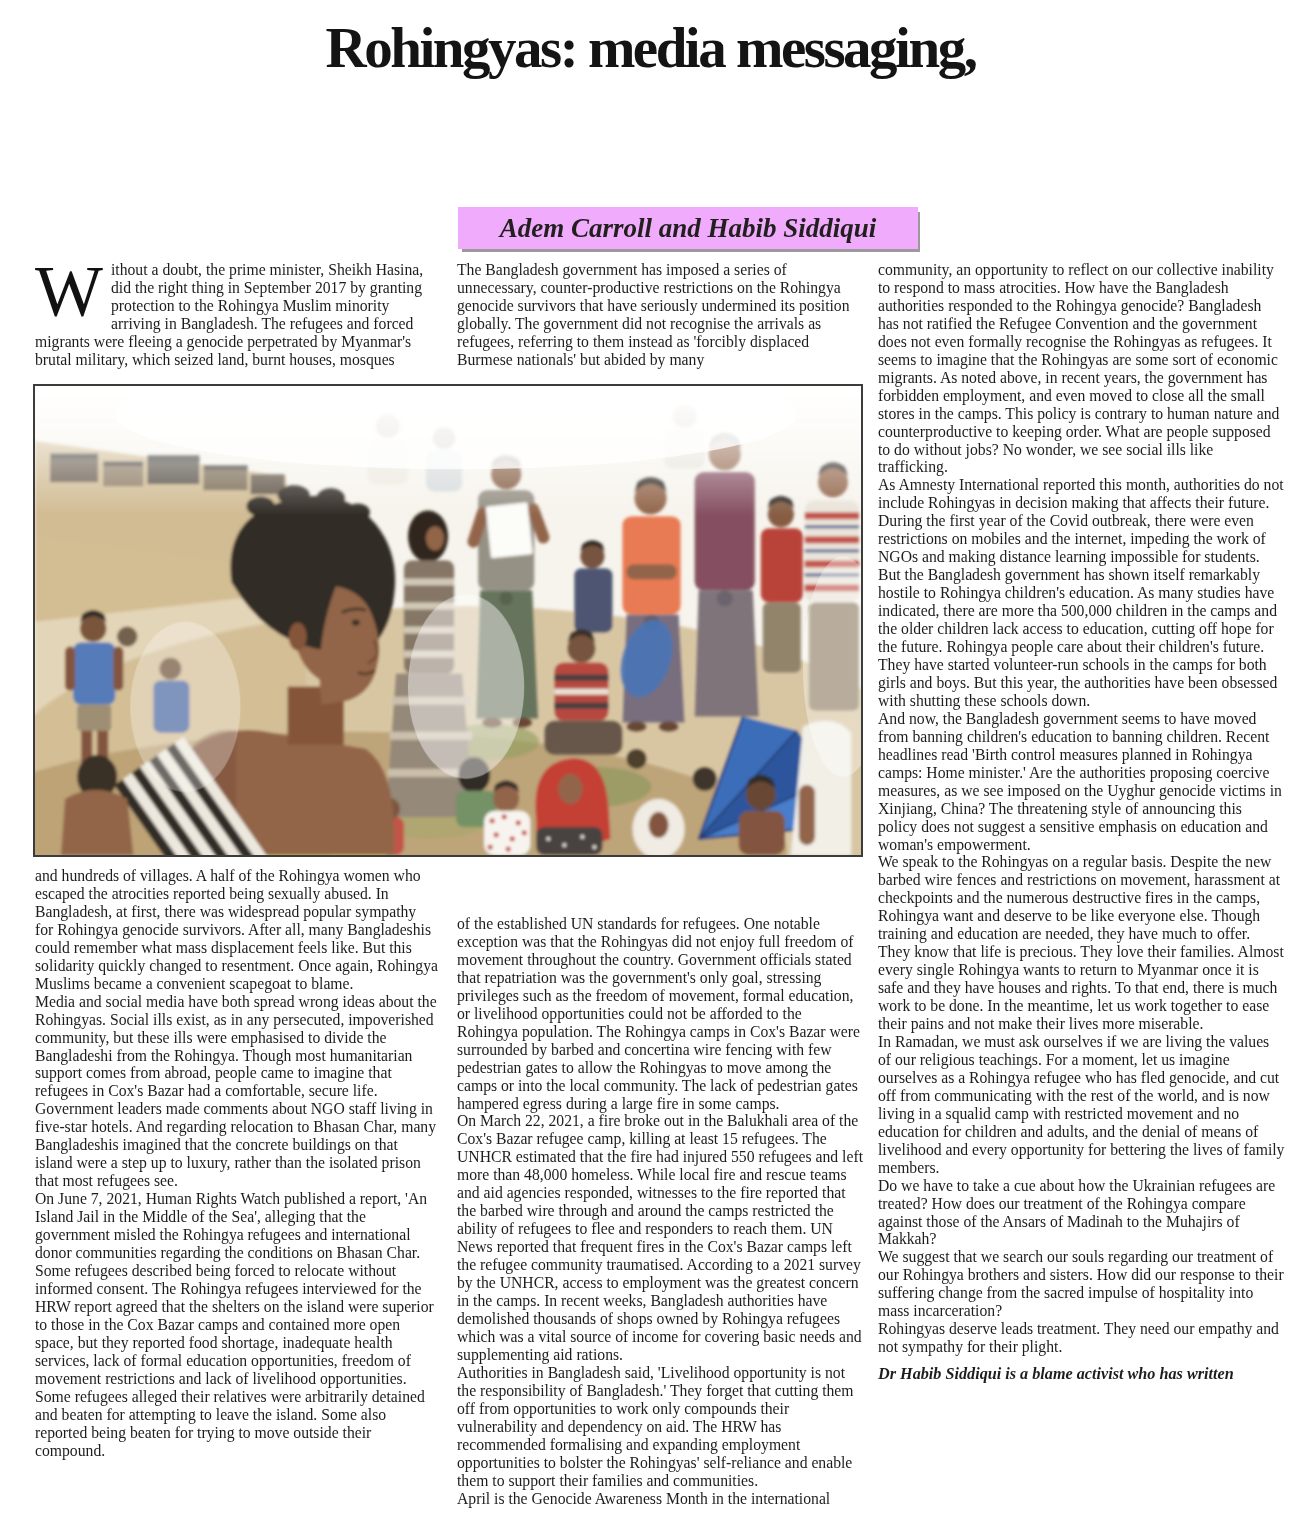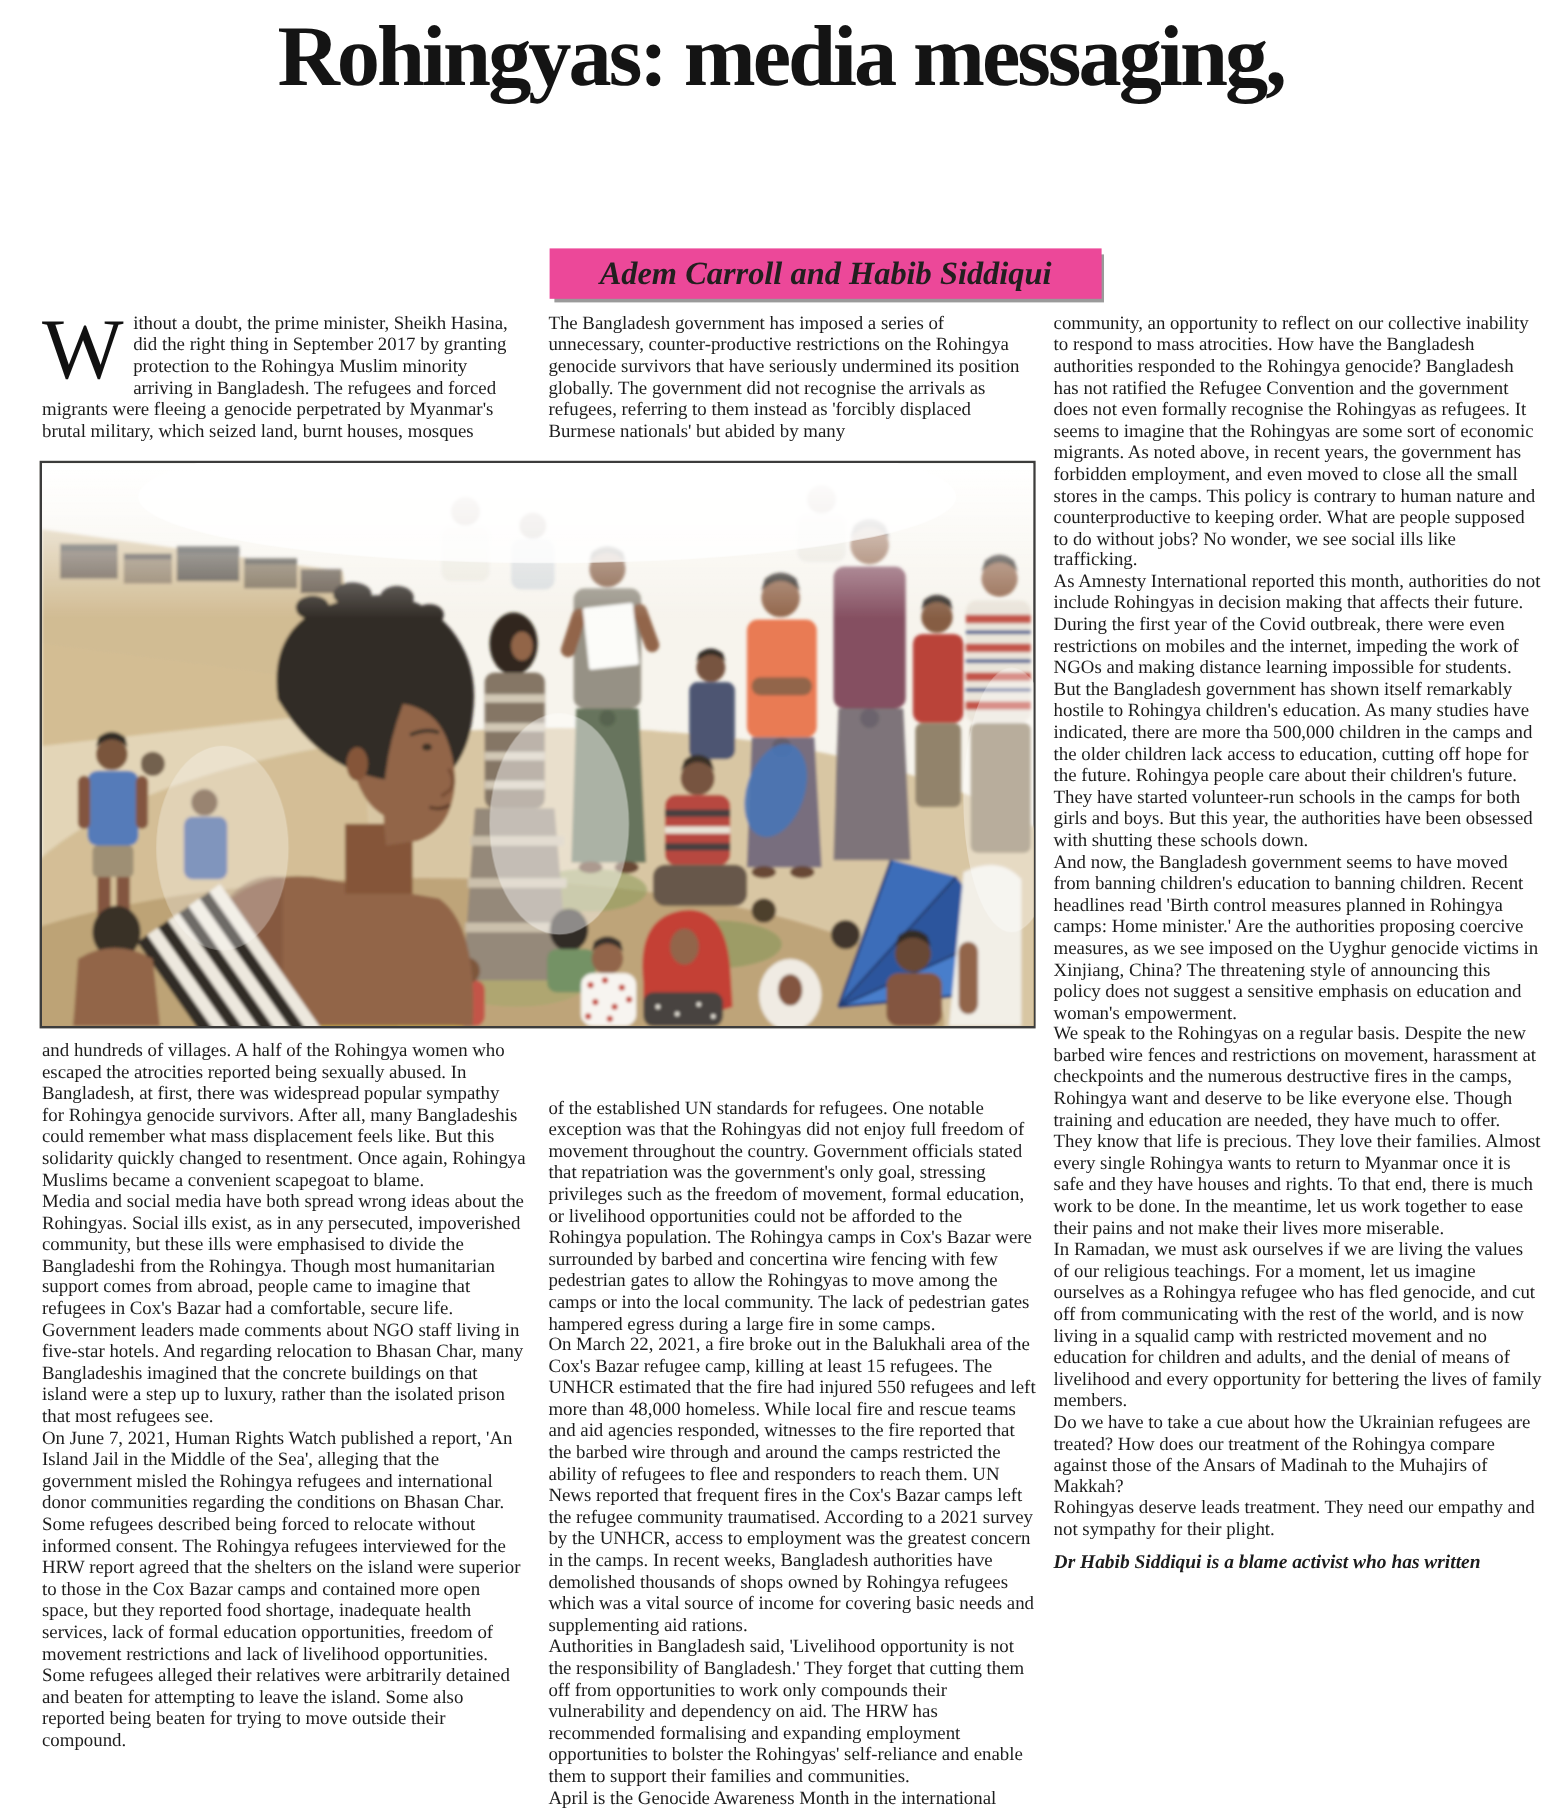--- a/index.html
+++ b/index.html
@@ -2,26 +2,26 @@
 <html lang="en"><head>
 <meta charset="utf-8">
 <style>
   html,body{margin:0;padding:0;}
   body{
     width:1301px;height:1513px;position:relative;overflow:hidden;
     background:#ffffff;font-family:"Liberation Serif",serif;
   }
   .headline{
     position:absolute;left:0;top:0;width:1301px;margin:0;
-    text-align:center;font-weight:700;font-size:72px;line-height:95px;
+    text-align:center;font-weight:700;font-size:57px;line-height:95px;
     letter-spacing:-2.5px;color:#141414;
   }
   .byline{
     position:absolute;left:458px;top:207px;width:460px;height:42px;
-    background:#ec4899;box-shadow:3px 4px 0 -1px #9a9a9a;
+    background:#f0abfc;box-shadow:3px 4px 0 -1px #9a9a9a;
     display:flex;align-items:center;justify-content:center;
     font-weight:700;font-style:italic;font-size:27px;color:#221f1f;
   }
   .bodycol{
     position:absolute;font-size:15.7px;line-height:17.95px;color:#1d1d1d;
     text-align:left;
   }
   .bodycol p{margin:0;padding:0;}
   .dropcap{
     float:left;font-size:72px;line-height:54px;padding:3px 8px 0 0;
@@ -278,16 +278,17 @@
   </div>
 
 <div id="col3" class="bodycol">
   <div>
       <p>community, an opportunity to reflect on our collective inability to respond to mass atrocities. How have the Bangladesh authorities responded to the Rohingya genocide? Bangladesh has not ratified the Refugee Convention and the government does not even formally recognise the Rohingyas as refugees. It seems to imagine that the Rohingyas are some sort of economic migrants. As noted above, in recent years, the government has forbidden employment, and even moved to close all the small stores in the camps. This policy is contrary to human nature and counterproductive to keeping order. What are people supposed to do without jobs? No wonder, we see social ills like trafficking.</p>
       <p>As Amnesty International reported this month, authorities do not include Rohingyas in decision making that affects their future. During the first year of the Covid outbreak, there were even restrictions on mobiles and the internet, impeding the work of NGOs and making distance learning impossible for students. But the Bangladesh government has shown itself remarkably hostile to Rohingya children's education. As many studies have indicated, there are more tha 500,000 children in the camps and the older children lack access to education, cutting off hope for the future. Rohingya people care about their children's future. They have started volunteer-run schools in the camps for both girls and boys. But this year, the authorities have been obsessed with shutting these schools down.</p>
       <p>And now, the Bangladesh government seems to have moved from banning children's education to banning children. Recent headlines read 'Birth control measures planned in Rohingya camps: Home minister.' Are the authorities proposing coercive measures, as we see imposed on the Uyghur genocide victims in Xinjiang, China? The threatening style of announcing this policy does not suggest a sensitive emphasis on education and woman's empowerment.</p>
       <p>We speak to the Rohingyas on a regular basis. Despite the new barbed wire fences and restrictions on movement, harassment at checkpoints and the numerous destructive fires in the camps, Rohingya want and deserve to be like everyone else. Though training and education are needed, they have much to offer. They know that life is precious. They love their families. Almost every single Rohingya wants to return to Myanmar once it is safe and they have houses and rights. To that end, there is much work to be done. In the meantime, let us work together to ease their pains and not make their lives more miserable.</p>
       <p>In Ramadan, we must ask ourselves if we are living the values of our religious teachings. For a moment, let us imagine ourselves as a Rohingya refugee who has fled genocide, and cut off from communicating with the rest of the world, and is now living in a squalid camp with restricted movement and no education for children and adults, and the denial of means of livelihood and every opportunity for bettering the lives of family members.</p>
       <p>Do we have to take a cue about how the Ukrainian refugees are treated? How does our treatment of the Rohingya compare against those of the Ansars of Madinah to the Muhajirs of Makkah?</p>
+      <p>We suggest that we search our souls regarding our treatment of our Rohingya brothers and sisters. How did our response to their suffering change from the sacred impulse of hospitality into mass incarceration?</p>
       <p>Rohingyas deserve leads treatment. They need our empathy and not sympathy for their plight.</p>
     </div>
   <p class="closing">Dr Habib Siddiqui is a blame activist who has written</p>
 </div>
 
 </body></html>

